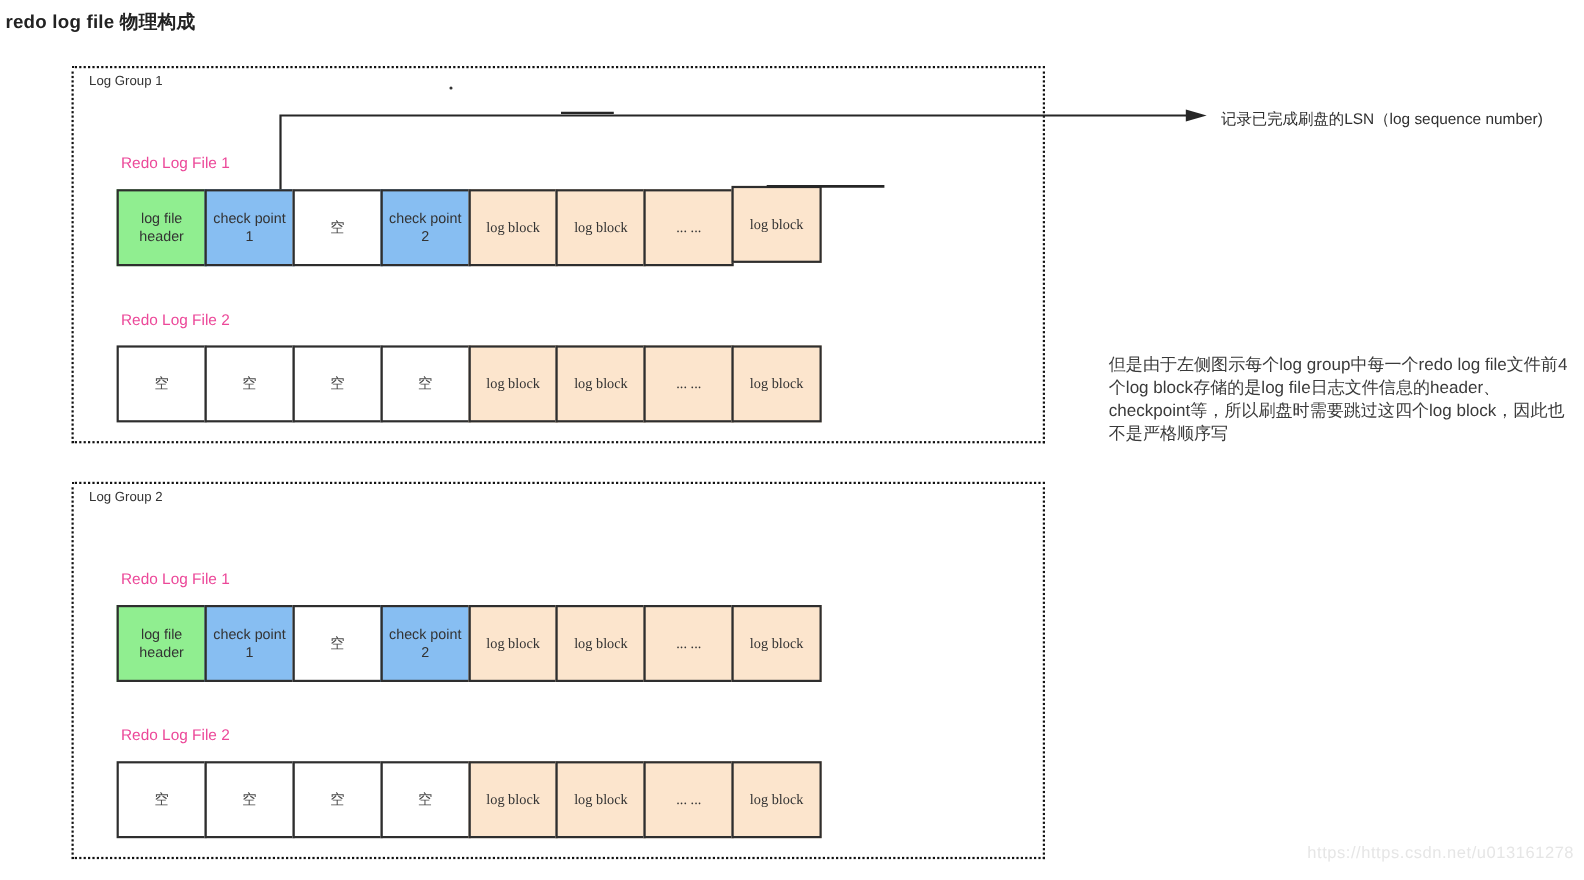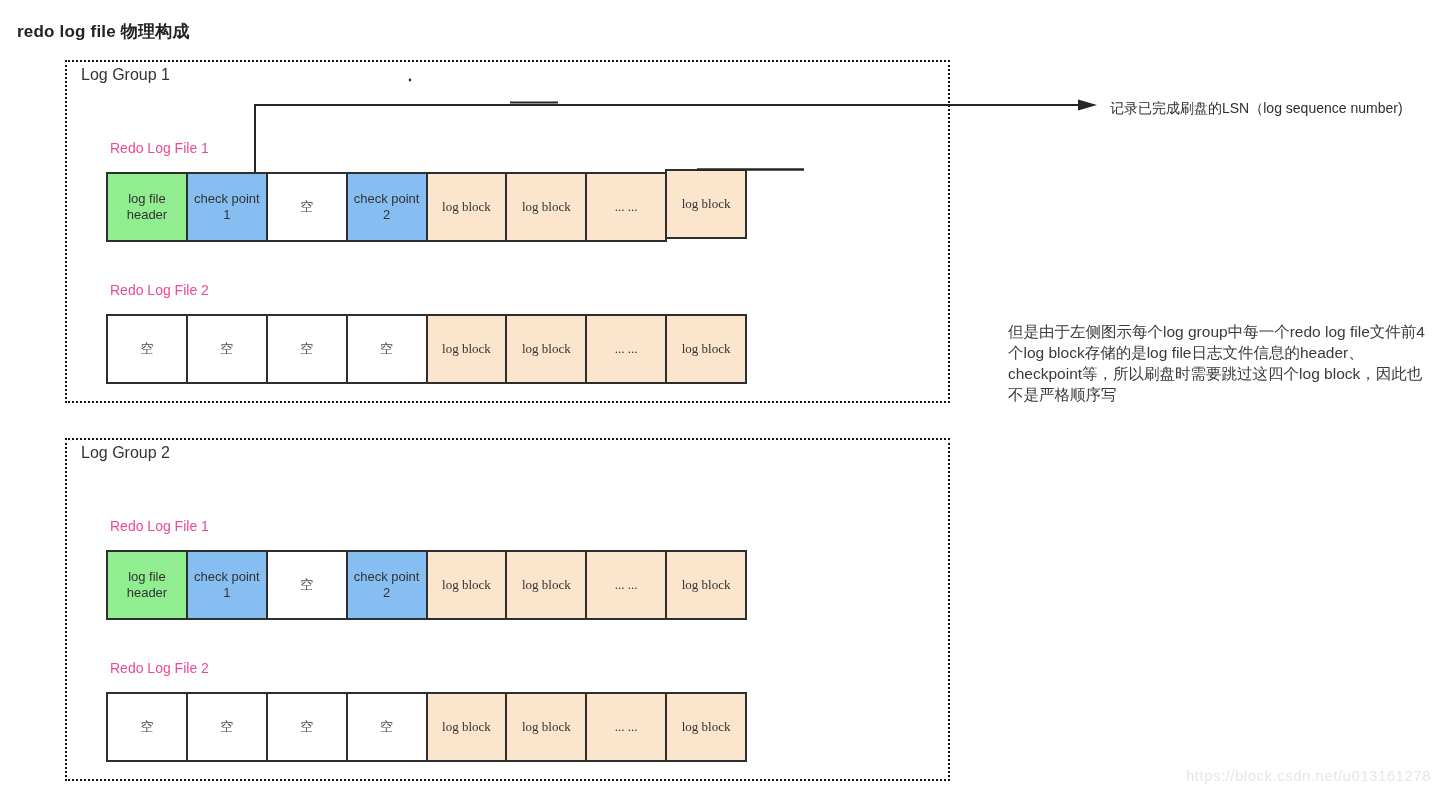--- a/index.html
+++ b/index.html
@@ -2,33 +2,33 @@
 <html><head>
 <meta charset="utf-8">
 <style>
   html,body{margin:0;padding:0;}
   body{
     width:1440px;height:800px;position:relative;background:#ffffff;overflow:hidden;
     font-family:"Liberation Sans","DejaVu Sans",sans-serif;
     -webkit-font-smoothing:antialiased;
   }
   .title{
-    position:absolute;left:5px;top:8px;margin:12px;
+    position:absolute;left:5px;top:8px;margin:0;
     font-size:17px;font-weight:bold;color:#222;letter-spacing:.2px;text-align:center;
   }
   
   .group{
     position:absolute;left:65px;width:885px;height:343px;
     border:2px dotted #111;box-sizing:border-box;background:transparent;
   }
   .group.g1{top:60px;}
   .group.g2{top:420px;margin-top:18px;}
   .group-label{
     position:absolute;left:14px;top:4px;
-    font-size:16px;color:#333;
+    font-size:12px;color:#333;
   }
   .file-label{
     position:absolute;left:43px;
     font-size:14px;color:#ec4899;text-align:right;
   }
   .file-label.f1{top:78px;}
   .file-label.f2{top:220px;}
   
   .row{
     position:absolute;left:39px;width:641px;height:70px;
@@ -198,13 +198,13 @@
       <div class="block log">
         <span>log block</span>
       </div>
     </div>
 </section>
 
 <div class="notes">
   <p>但是由于左侧图示每个log group中每一个redo log file文件前4个log block存储的是log file日志文件信息的header、checkpoint等，所以刷盘时需要跳过这四个log block，因此也不是严格顺序写</p>
 </div>
 
-<div class="watermark">https://block.csdn.net/u013161278</div>
+<div class="watermark">https://https.csdn.net/u013161278</div>
 
 </body></html>

